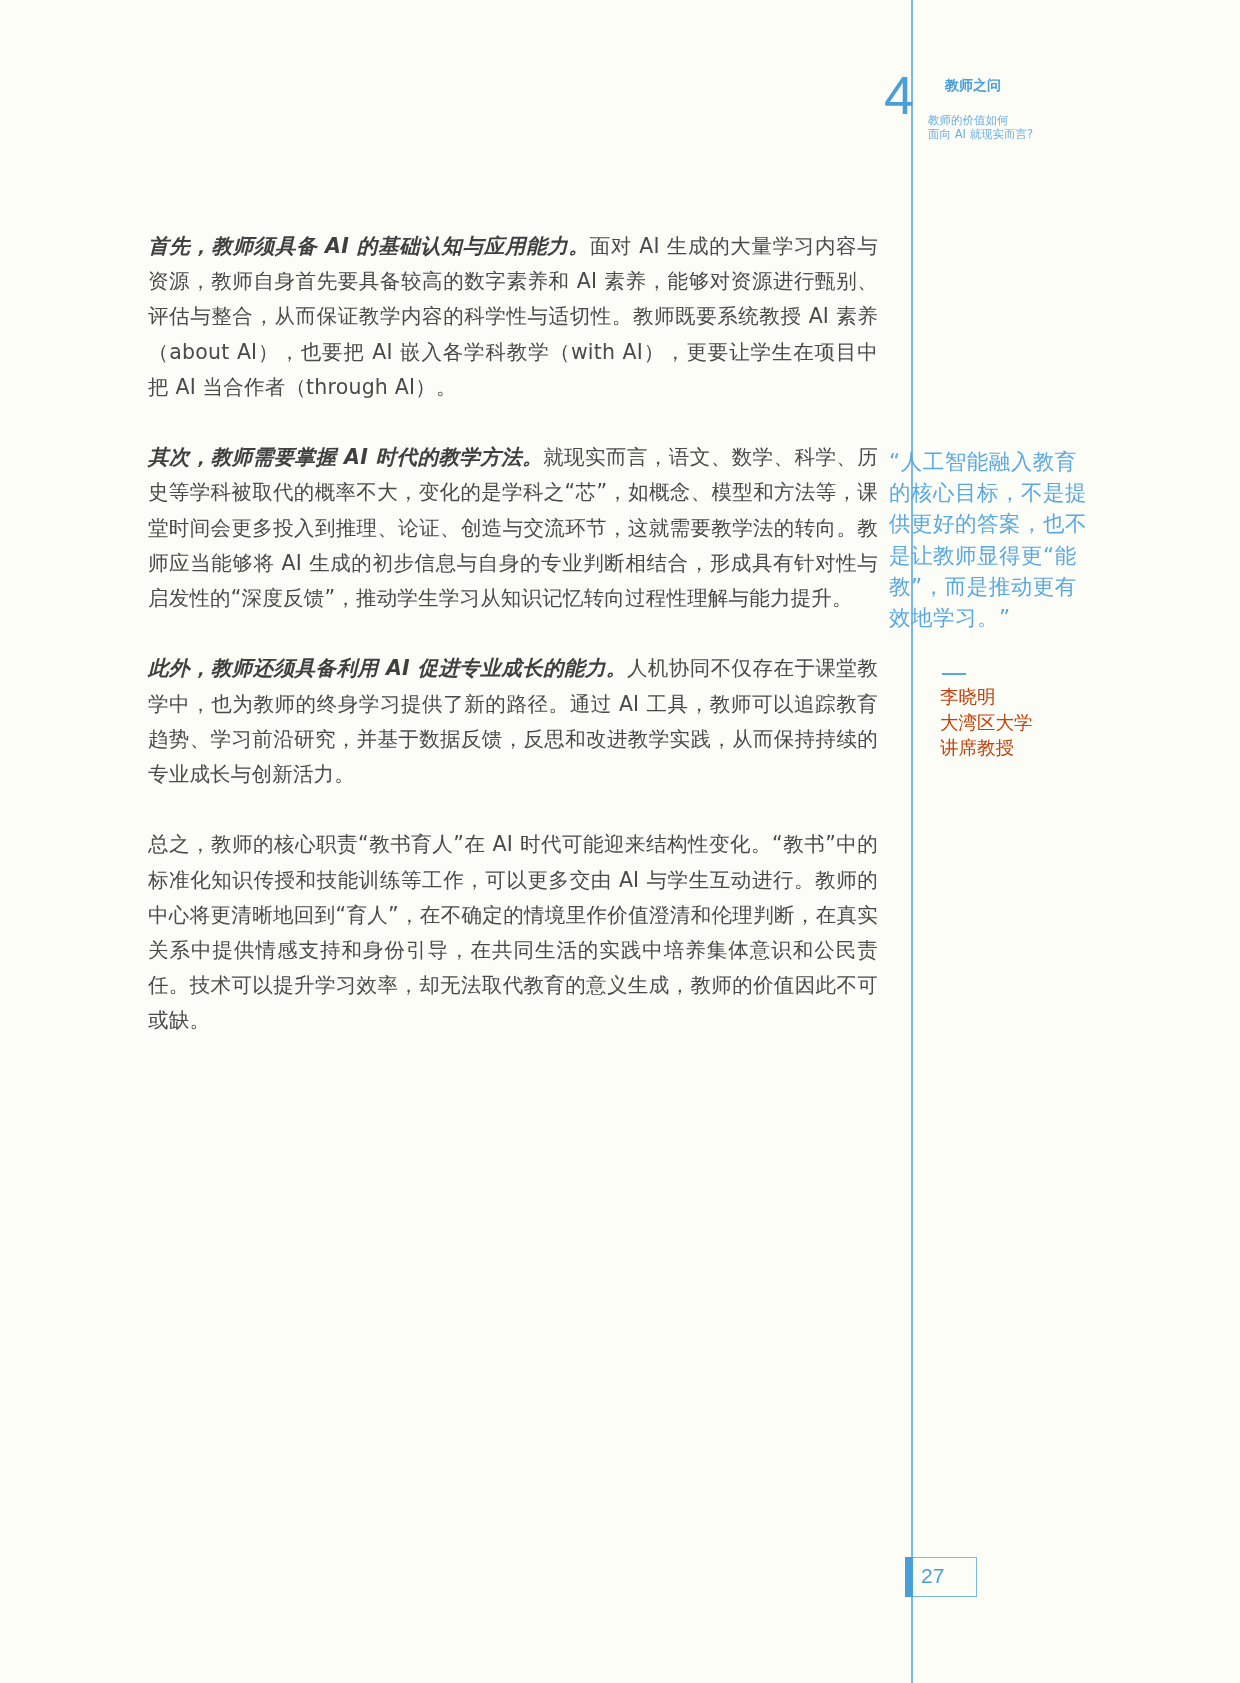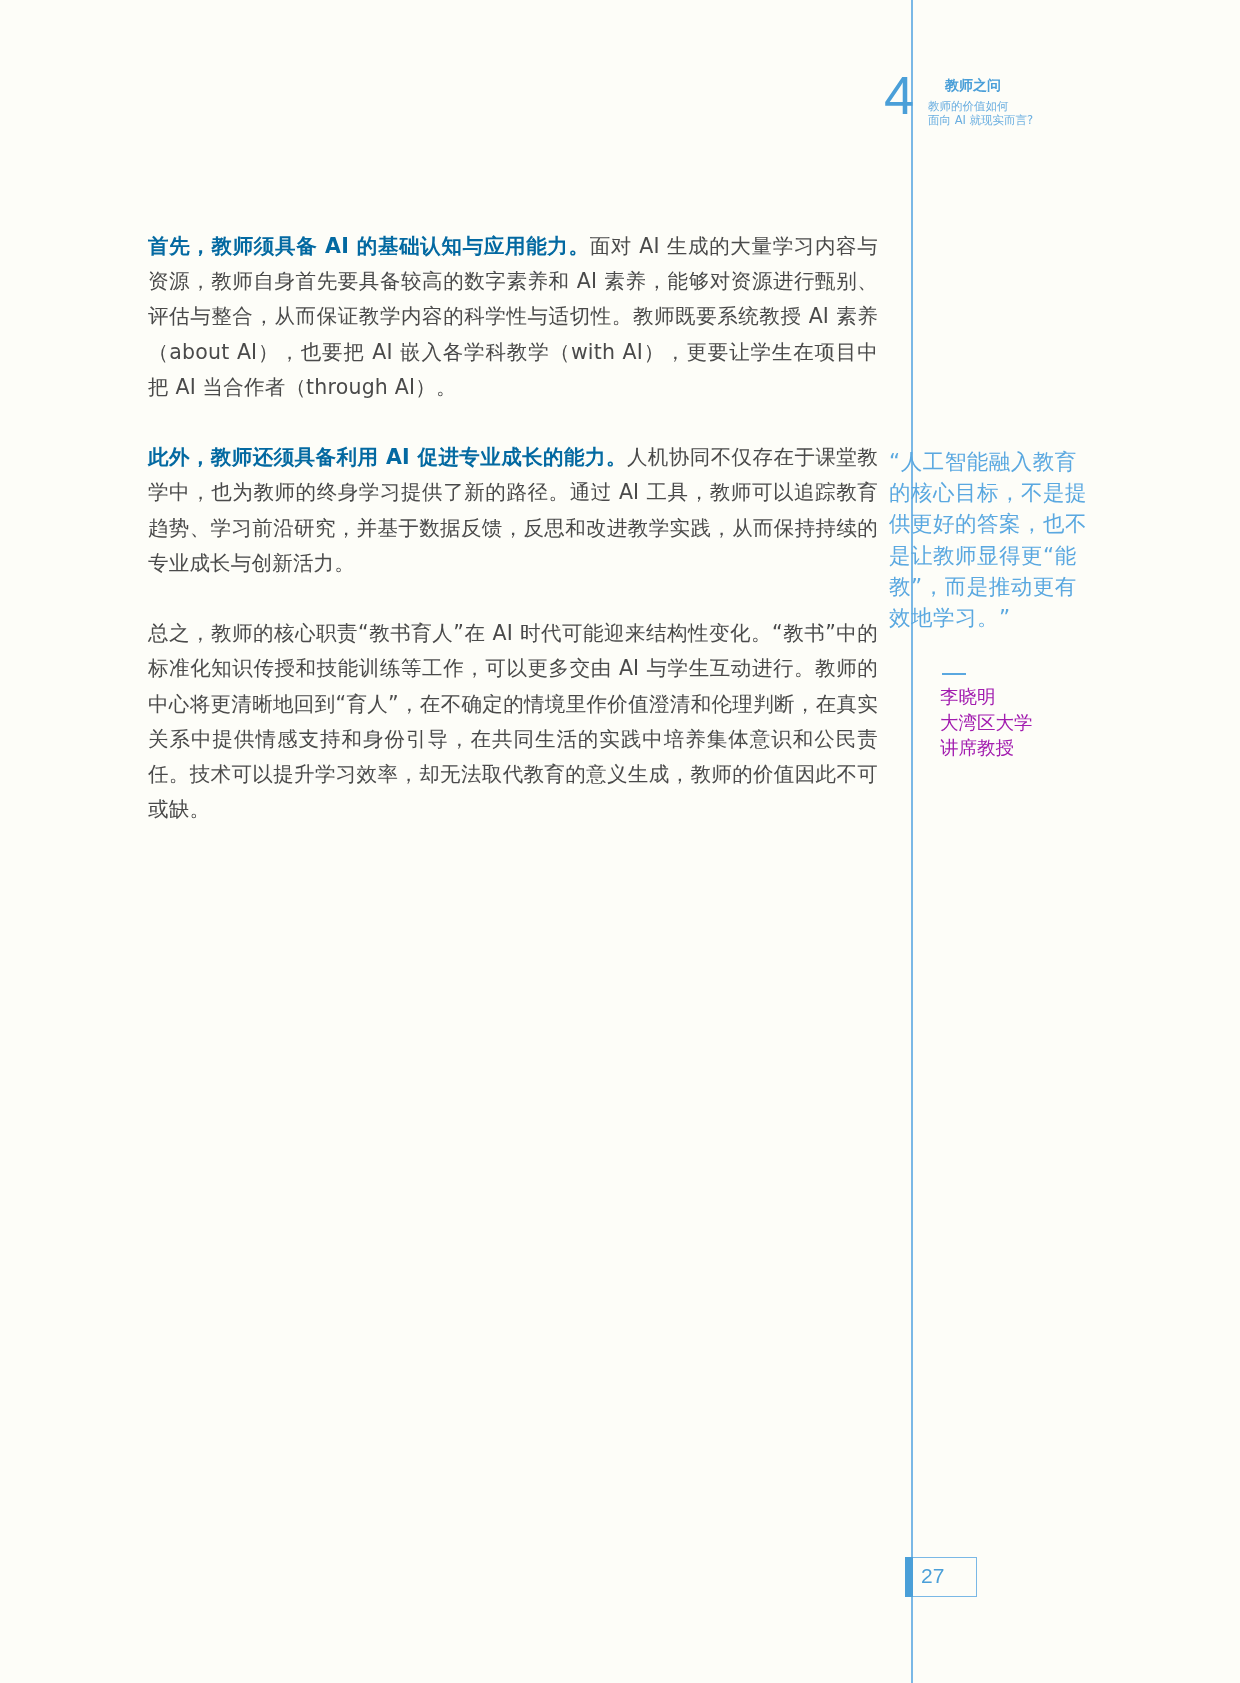--- a/index.html
+++ b/index.html
@@ -18,41 +18,41 @@
   .chapter-num {
     position: absolute; left: 0; top: -6px;
     font-family: "Liberation Sans", sans-serif;
     font-size: 54px; line-height: 54px; color: #4a9fd8; font-weight: normal;
   }
   .chapter-title {
     position: absolute; left: 44px; top: 2px;
     font-size: 14px; font-weight: bold; color: #4a9fd8; line-height: 18px; white-space: nowrap; padding-left: 17px;
   }
   .chapter-sub {
-    position: absolute; left: 44px; top: 25px;
+    position: absolute; left: 44px; top: 39px;
     font-size: 11.5px; color: #6aaee0; line-height: 14px; white-space: nowrap;
   }
   .body-text {
     position: absolute; left: 148px; top: 229px; width: 730px;
     font-size: 20.5px; line-height: 35.2px; color: #4a4a4a;
     text-align: justify; letter-spacing: 0.2px;
   }
   .body-text p { margin: 0 0 35.2px 0; }
-  .body-text b { color: #0369a1; font-weight: bold; }
+  .body-text b { color: #404040; font-weight: bold; font-style: italic; }
   .quote {
     position: absolute; left: 889px; top: 446px; width: 200px;
     font-size: 21.5px; line-height: 31.2px; color: #5aa8e0; letter-spacing: 0.5px;
   }
   .quote-text { margin: 0; }
   .quote-dash {
     position: absolute; left: 942px; top: 673px; width: 24px; height: 1.5px; background: #5aa8e0;
   }
   .attribution {
     position: absolute; left: 940px; top: 684px;
-    font-size: 18.5px; line-height: 25.5px; color: #a21caf;
+    font-size: 18.5px; line-height: 25.5px; color: #c2410c;
   }
   .attribution div { white-space: nowrap; }
   .page-num-box {
     position: absolute; left: 905px; top: 1557px; width: 72px; height: 40px;
     border: 1.5px solid #7ab8e6; border-left: none; box-sizing: border-box;
   }
   .page-num-bar {
     position: absolute; left: 905px; top: 1557px; width: 8px; height: 40px; background: #4a9fd8;
   }
   .page-num {
@@ -70,20 +70,21 @@
   <div class="chapter-num">4</div>
   <div class="chapter-title">教师之问</div>
   <div class="chapter-sub">
     <div>教师的价值如何</div>
     <div>面向 AI 就现实而言?</div>
   </div>
 </div>
 
 <div class="body-text">
   <p><b>首先，教师须具备 AI 的基础认知与应用能力。</b><span>面对 AI 生成的大量学习内容与资源，教师自身首先要具备较高的数字素养和 AI 素养，能够对资源进行甄别、评估与整合，从而保证教学内容的科学性与适切性。教师既要系统教授 AI 素养（about AI），也要把 AI 嵌入各学科教学（with AI），更要让学生在项目中把 AI 当合作者（through AI）。</span></p>
+  <p><b>其次，教师需要掌握 AI 时代的教学方法。</b><span>就现实而言，语文、数学、科学、历史等学科被取代的概率不大，变化的是学科之“芯”，如概念、模型和方法等，课堂时间会更多投入到推理、论证、创造与交流环节，这就需要教学法的转向。教师应当能够将 AI 生成的初步信息与自身的专业判断相结合，形成具有针对性与启发性的“深度反馈”，推动学生学习从知识记忆转向过程性理解与能力提升。</span></p>
   <p><b>此外，教师还须具备利用 AI 促进专业成长的能力。</b><span>人机协同不仅存在于课堂教学中，也为教师的终身学习提供了新的路径。通过 AI 工具，教师可以追踪教育趋势、学习前沿研究，并基于数据反馈，反思和改进教学实践，从而保持持续的专业成长与创新活力。</span></p>
   <p><span>总之，教师的核心职责“教书育人”在 AI 时代可能迎来结构性变化。“教书”中的标准化知识传授和技能训练等工作，可以更多交由 AI 与学生互动进行。教师的中心将更清晰地回到“育人”，在不确定的情境里作价值澄清和伦理判断，在真实关系中提供情感支持和身份引导，在共同生活的实践中培养集体意识和公民责任。技术可以提升学习效率，却无法取代教育的意义生成，教师的价值因此不可或缺。</span></p>
 </div>
 
 <div class="quote">
   <p class="quote-text">“人工智能融入教育的核心目标，不是提供更好的答案，也不是让教师显得更“能教”，而是推动更有效地学习。”</p>
 </div>
 <div class="quote-dash"></div>
 <div class="attribution">
   <div>李晓明</div>

